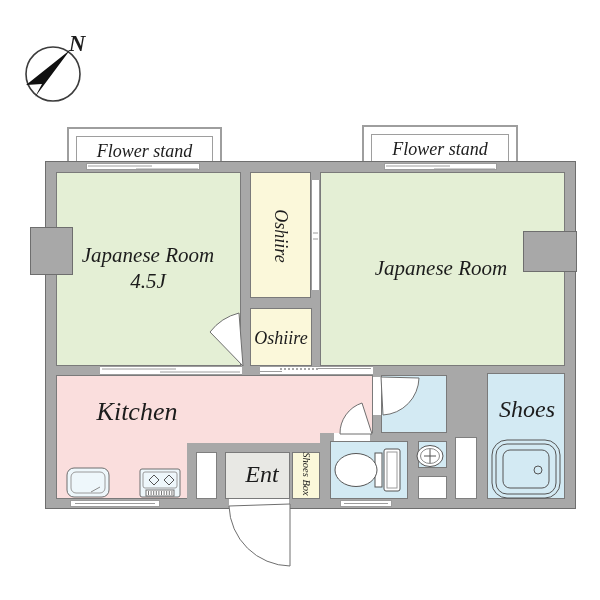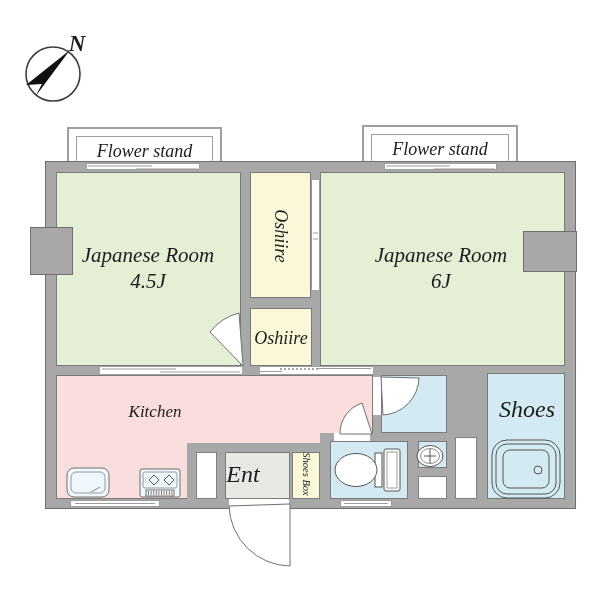--- a/index.html
+++ b/index.html
@@ -150,22 +150,21 @@
   </svg>
 
   <div class="lbl" style="left:77px;top:44px;font-size:23px;font-weight:600;">N</div>
 
   <div class="lbl wrap" style="left:148px;top:268px;font-size:21px;width:140px;">
     <span style="display:block;">Japanese Room</span>
     <span style="display:block;">4.5J</span>
   </div>
   <div class="lbl wrap" style="left:441px;top:268px;font-size:21px;width:140px;">
     <span style="display:block;">Japanese Room</span>
-    <span style="display:block;">6J</span>
   </div>
   <div class="lbl rot" style="left:281px;top:236px;font-size:18px;">Oshiire</div>
   <div class="lbl" style="left:281px;top:338px;font-size:18px;">Oshiire</div>
-  <div class="lbl" style="left:155px;top:412px;font-size:17px;">Kitchen</div>
-  <div class="lbl" style="left:243px;top:474px;font-size:24px;">Ent</div>
+  <div class="lbl" style="left:137px;top:412px;font-size:26px;">Kitchen</div>
+  <div class="lbl" style="left:262px;top:474px;font-size:24px;">Ent</div>
   <div class="lbl rot" style="left:306px;top:474px;font-size:10.5px;">Shoes Box</div>
   <div class="lbl" style="left:527px;top:409px;font-size:24px;">Shoes</div>
 
 </div>
 
 </body></html>

